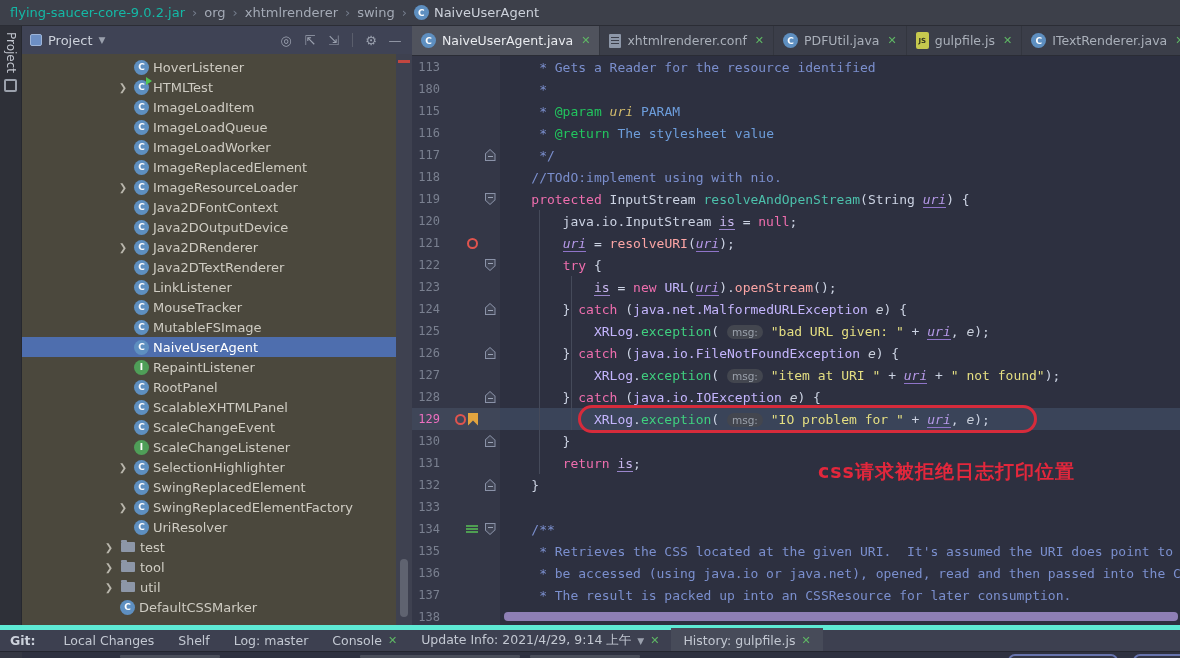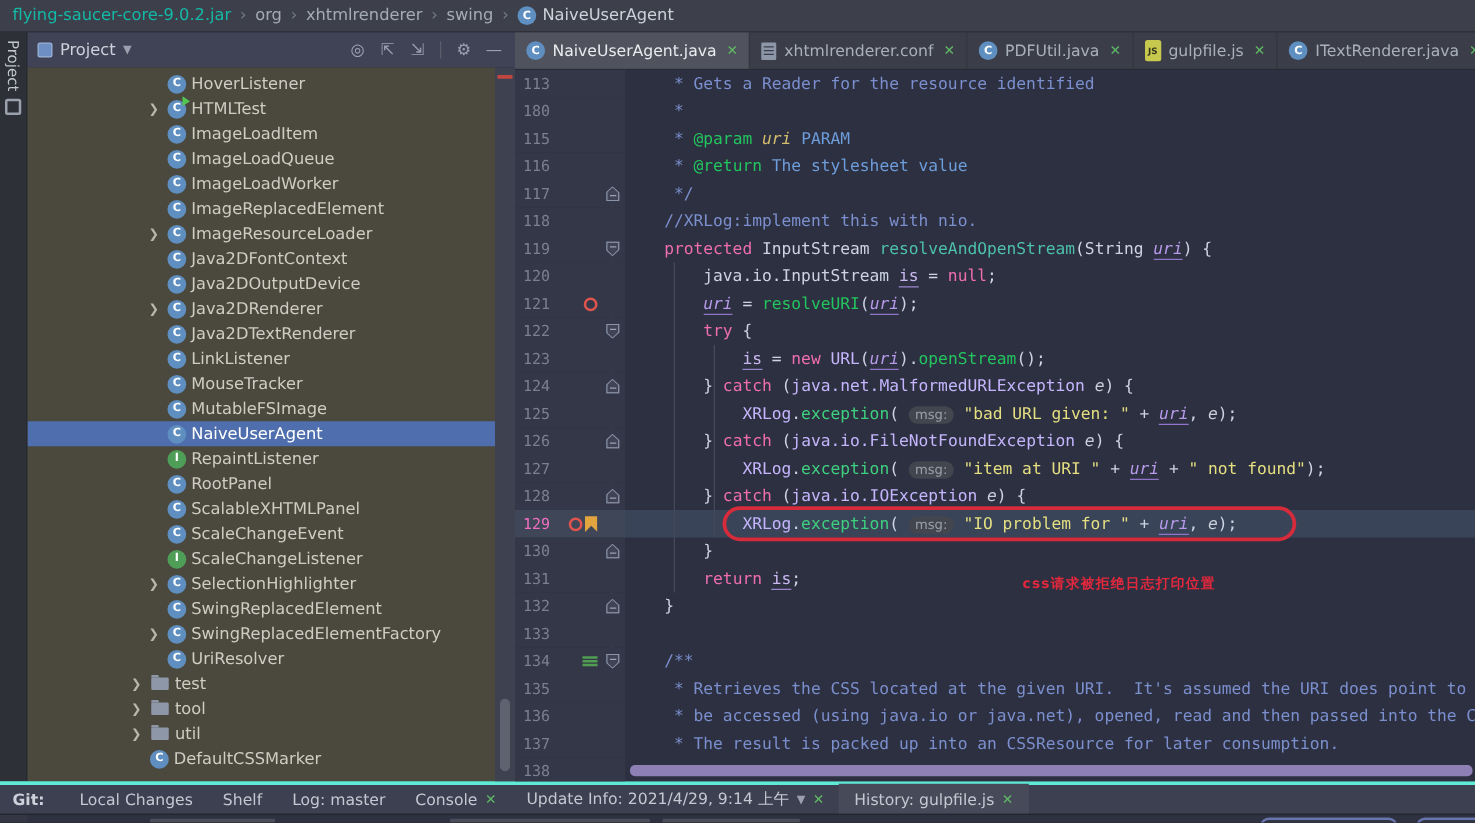--- a/index.html
+++ b/index.html
@@ -84,38 +84,38 @@
   .fm .o1 { position:absolute; inset:0; background:#8a92a8; }
   .fm .o2 { position:absolute; inset:1px; background:#3f4353; }
   .fm.open .o1,.fm.open .o2 { clip-path:polygon(0 0,100% 0,100% 58%,50% 100%,0 58%); }
   .fm.end .o1,.fm.end .o2 { clip-path:polygon(50% 0,100% 42%,100% 100%,0 100%,0 42%); }
   .fm .dash { position:absolute; left:3px; right:3px; top:7px; height:1px; background:#9aa2b5; z-index:2; }
   .fm.open .dash { top:4px; }
   .codeline { white-space:pre; flex:1; }
 
   .t-doc{color:#7b8fce;} .t-doctag{color:#22c55e;} .t-docparam{color:#d4bd6d;font-style:italic;}
   .t-docref{color:#6d9ddb;} .t-kw{color:#ef6eae;} .t-plain{color:#ccd3e3;}
-  .t-cls{color:#c4b5fd;} .t-mdecl{color:#4cc0ab;} .t-mcall{color:#22c55e;text-align:right;}
+  .t-cls{color:#c4b5fd;} .t-mdecl{color:#4cc0ab;} .t-mcall{color:#fca5a5;text-align:right;}
   .t-mexc{color:#3fd07f;} .t-str{color:#e5df82;}
   .t-param{color:#b79aea;font-style:italic;border-bottom:1px solid #8f74c9;}
   .t-param2{color:#c9b8ef;border-bottom:1px solid #9a86cc;}
   .t-evar{color:#c9cfdb;font-style:italic;}
   .t-hint{background:#43464f;color:#9aa0ab;font-size:10.5px;border-radius:7px;padding:1px 5px;
     font-family:"DejaVu Sans",sans-serif;}
 
   .fold-guide { position:absolute; left:77px; top:96px; width:1px; height:374px; background:#565b6e; }
   .ind-guide { position:absolute; width:1px; background:#454a5a; }
   .anno-box { position:absolute; border:3px solid #d62b3b; border-radius:14px; }
-  .anno-note { position:absolute; color:#e3273c; font-weight:bold; font-size:11px;
+  .anno-note { position:absolute; color:#e3273c; font-weight:bold; font-size:19px;
     font-family:"DejaVu Sans",sans-serif; letter-spacing:1px; }
   .hscroll { position:absolute; left:92px; right:2px; bottom:4px; height:9px;
     background:#8e7fb5; border-radius:4px; }
 
   
-  .bottombar { height:26px; background:#3d4050; border-top:3px solid #5eead4;
+  .bottombar { height:26px; background:#3d4050; border-top:5px solid #5eead4;
     display:flex; align-items:center; padding-left:10px; color:#c3c8d2; flex:0 0 26px; font-size:12.5px; }
   .bb-prefix { font-weight:bold; margin-right:16px; color:#ccd1db; }
   .bb-tab { display:flex; align-items:center; gap:6px; padding:0 12px; height:26px; }
   .bb-tab.active { background:#474b59; }
   .bb-tab .x { color:#5fb865; font-size:11px; }
   .bb-tab .dd { color:#9aa0ad; font-size:9px; }
 
   
   .peek { height:7px; background:#2e3140; position:relative; flex:0 0 7px; border-top:1px solid #24262f; }
   .peek .lcol { position:absolute; left:0; top:0; bottom:0; width:22px; background:#343743; }
@@ -388,21 +388,21 @@
                 </span>
               </div>
               <span class="codeline"><span class="t-doc">     */</span></span>
             </div>
             <div class="line">
               <div class="gutter">
                 <span class="gnum">118</span>
                 <span class="gmarks"></span>
                 <span class="gfold"></span>
               </div>
-              <span class="codeline"><span class="t-doc">    //XRLog:implement this with nio.</span></span>
+              <span class="codeline"><span class="t-doc">    //TOdO:implement using with nio.</span></span>
             </div>
             <div class="line">
               <div class="gutter">
                 <span class="gnum">119</span>
                 <span class="gmarks"></span>
                 <span class="gfold">
                   <span class="fm open">
                     <span class="o1"></span>
                     <span class="o2"></span>
                     <span class="dash"></span>

